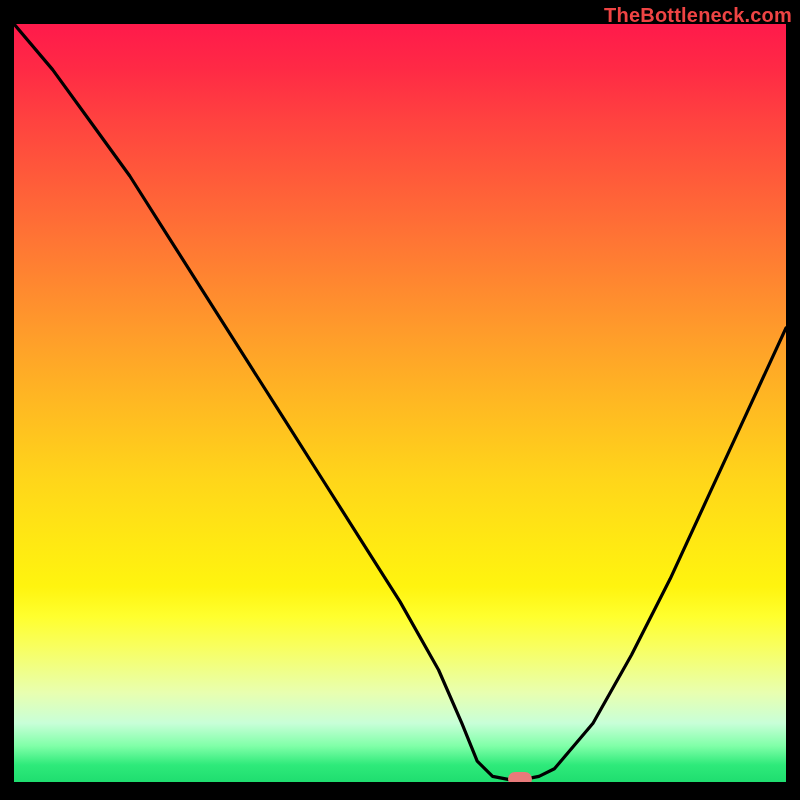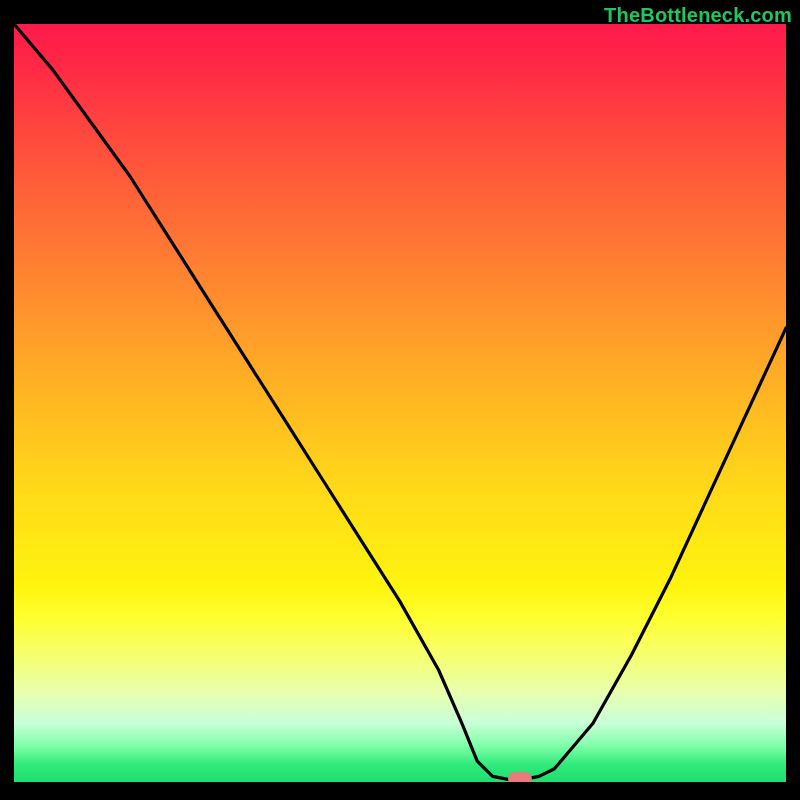--- a/index.html
+++ b/index.html
@@ -16,21 +16,21 @@
     width: 800px;
     height: 800px;
     background: #000;
   }
   .watermark {
     position: absolute;
     top: 4px;
     right: 8px;
     font-size: 20px;
     font-weight: 600;
-    color: #22c55e;
+    color: #ef4444;
     letter-spacing: 0.2px;
   }
   .plot-outer {
     position: absolute;
     left: 14px;
     top: 24px;
     width: 772px;
     height: 760px;
     background: #000;
   }

